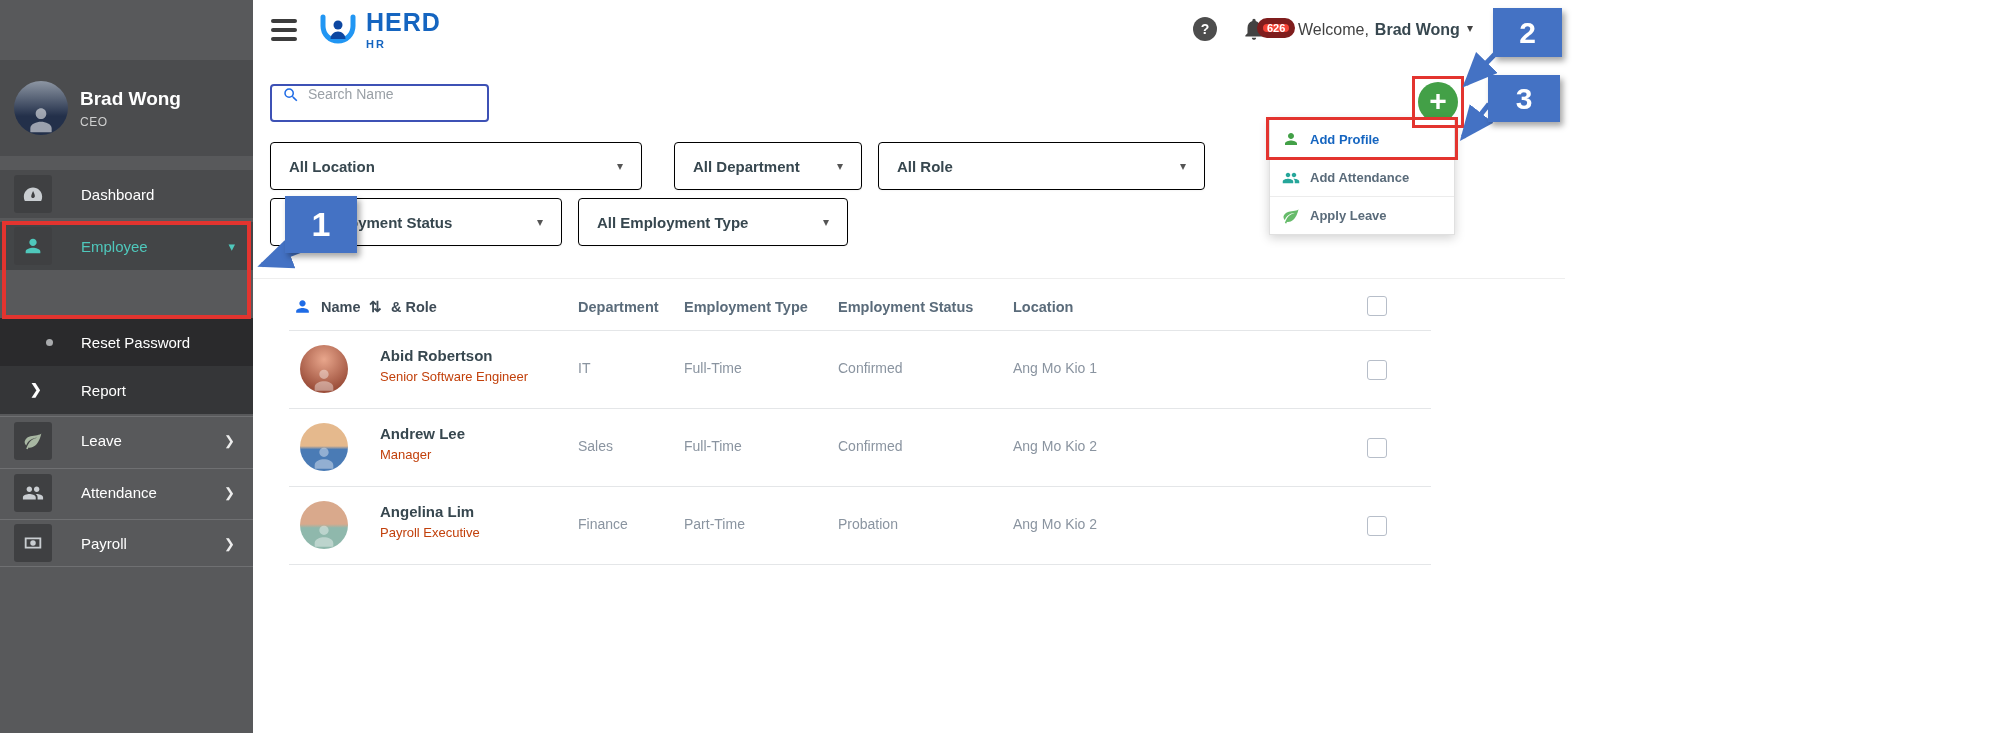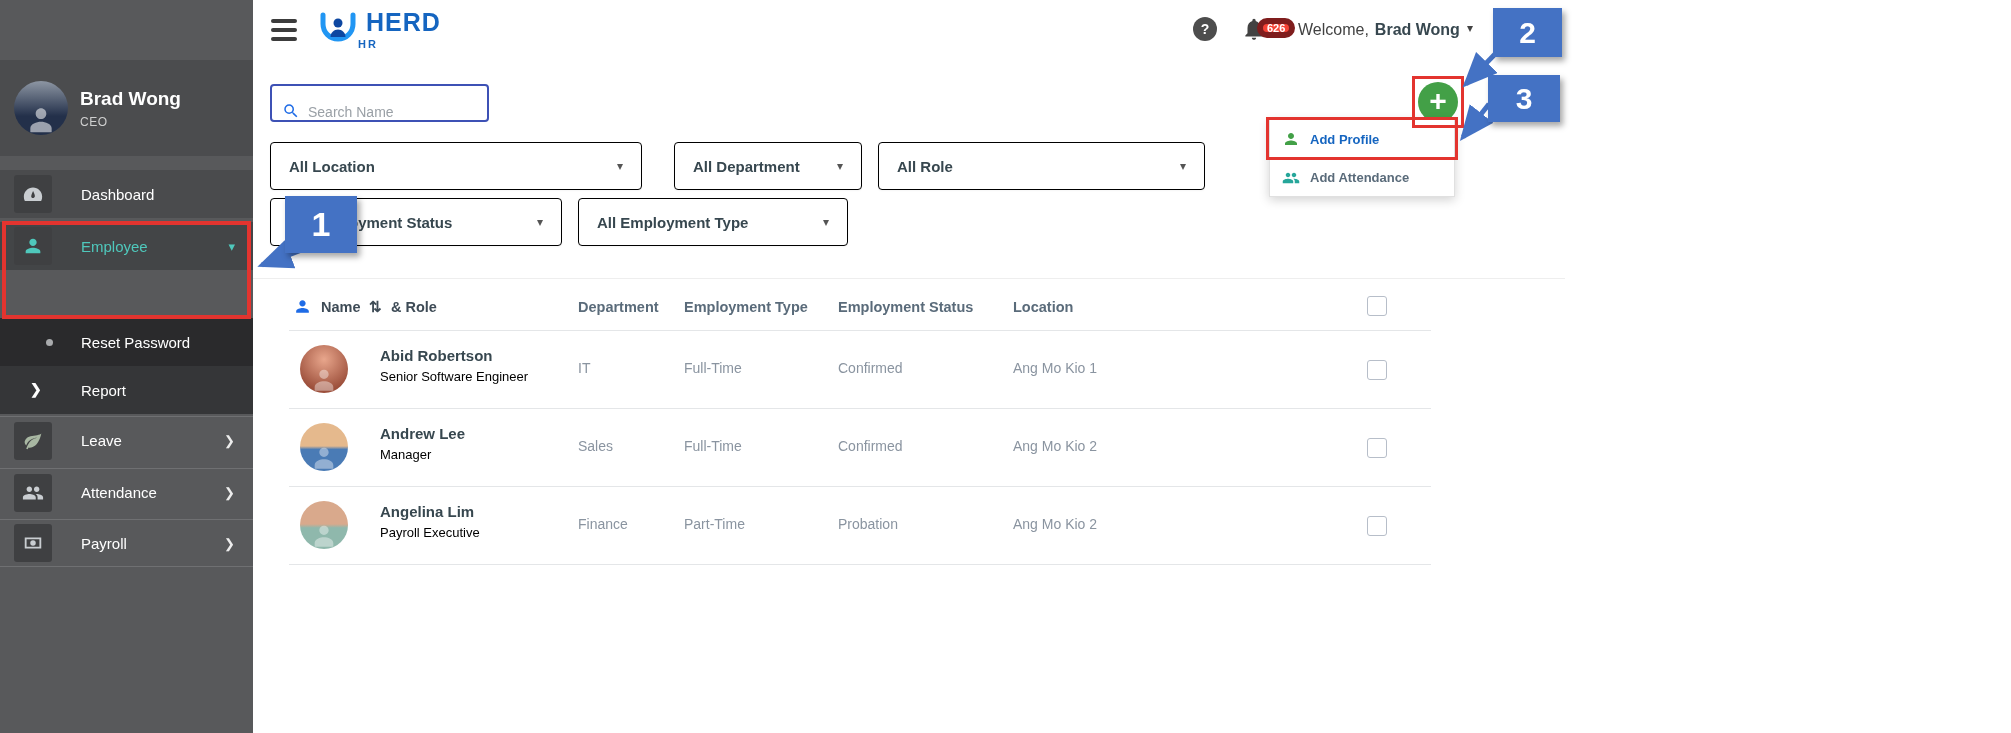--- a/index.html
+++ b/index.html
@@ -27,32 +27,32 @@
 .nav-att{top:468px;border-top:1px solid rgba(255,255,255,.14)}
 .nav-pay{top:519px;border-top:1px solid rgba(255,255,255,.14);border-bottom:1px solid rgba(255,255,255,.14)}
 .sub-dot{position:absolute;left:46px;top:21px;width:7px;height:7px;border-radius:50%;background:#A9ABAD}
 .sub-label{margin-left:81px}
 .rep-arrow{position:absolute;left:30px;top:15px;font-size:14px;font-weight:700;color:#fff}
 
 
 .hamburger{position:absolute;left:271px;top:19px;width:26px;cursor:pointer}
 .hamburger div{height:4px;background:#3C3C3C;border-radius:2px;margin-bottom:5px}
 .hamburger div:last-child{margin-bottom:0}
-.logo{position:absolute;left:318px;top:10px;display:flex;align-items:center;cursor:pointer}
+.logo{position:absolute;left:318px;top:10px;display:flex;align-items:flex-end;cursor:pointer}
 .logo-txt{color:#1565C0;font-size:25px;font-weight:700;letter-spacing:1px;line-height:1;margin-left:8px}
-.logo-sub{color:#1565C0;font-size:11px;font-weight:700;letter-spacing:2px;margin-top:3px;margin-left:0}
+.logo-sub{color:#1565C0;font-size:11px;font-weight:700;letter-spacing:2px;margin-top:3px;margin-left:8px}
 .help-btn{position:absolute;left:1193px;top:17px;width:24px;height:24px;border-radius:50%;background:#4D4D4D;color:#fff;font-size:14px;font-weight:700;display:flex;align-items:center;justify-content:center;cursor:pointer}
 .bell{position:absolute;left:1241px;top:16px;cursor:pointer}
 .badge{position:absolute;left:1257px;top:18px;min-width:30px;height:20px;padding:0 4px;border-radius:10px;background:#F44336;border:6px solid #7f1d1d;color:#fff;font-size:11px;font-weight:700;display:flex;align-items:center;justify-content:center}
 .welcome{position:absolute;left:1298px;top:21px;font-size:16px;color:#424242;display:flex;align-items:flex-start;cursor:pointer}
 .welcome b{color:#37474F;margin-left:6px}
 .welcome .dd{font-size:12px;margin-left:7px;color:#424242}
 
 
-.search-box{position:absolute;left:270px;top:84px;width:219px;height:38px;background:#fff;border:2px solid #3D51B5;border-radius:4px;display:flex;align-items:flex-end;padding:0 10px}
+.search-box{position:absolute;left:270px;top:84px;width:219px;height:38px;background:#fff;border:2px solid #3D51B5;border-radius:4px;display:flex;align-items:flex-start;padding:0 10px}
 .search-box input{border:none;outline:none;font-size:14px;color:#333;width:160px;margin-left:8px;font-family:"Liberation Sans",sans-serif;background:transparent}
 .search-box input::placeholder{color:#9AA0A6}
 .filter{position:absolute;height:48px;background:#fff;border:1px solid #000000;border-radius:4px;display:flex;align-items:center;padding:0 18px;font-size:15px;font-weight:700;color:#37474F;cursor:pointer;box-shadow:0 1px 2px rgba(0,0,0,.04);white-space:nowrap;overflow:hidden}
 .filter .fchev{margin-left:auto;color:#555;font-size:12px;font-weight:400}
 
 
 .add-btn{position:absolute;left:1418px;top:82px;width:40px;height:40px;border-radius:50%;background:#43A047;color:#fff;font-size:30px;font-weight:600;display:flex;align-items:center;justify-content:center;cursor:pointer;line-height:1;padding-bottom:3px}
 .add-menu{position:absolute;left:1269px;top:119px;width:186px;background:#fff;border:1px solid #E0E0E0;box-shadow:0 3px 10px rgba(0,0,0,.18);z-index:20}
 .menu-item{display:flex;align-items:center;height:38px;padding:0 12px;font-size:13px;font-weight:700;color:#5A6B7A;cursor:pointer;background:#fff}
 .menu-item+.menu-item{border-top:1px solid #ECECEC}
@@ -63,21 +63,21 @@
 .hline{position:absolute;height:1px;background:#E4E6E8;left:289px;width:1142px}
 .topline{position:absolute;height:1px;background:#EEEEEE;left:253px;width:1312px;top:278px}
 .th{position:absolute;font-size:14.5px;font-weight:600;color:#5A6B7A;white-space:nowrap}
 .th.dark{color:#3E4B56;font-weight:700}
 .t-row{position:absolute;left:0;width:2011px;height:77px;cursor:pointer}
 .avatar-sm{position:absolute;left:300px;top:14px;width:48px;height:48px;border-radius:50%;overflow:hidden;display:flex;align-items:flex-end;justify-content:center}
 .av1{background:radial-gradient(circle at 50% 30%,#E8A68C 0%,#9C4F3B 75%)}
 .av2{background:linear-gradient(180deg,#E5B98D 0%,#E5B98D 48%,#4A7BB5 55%)}
 .av3{background:linear-gradient(180deg,#D9A98C 0%,#D9A98C 48%,#8FB8AC 56%)}
 .r-name{position:absolute;left:380px;top:16px;font-size:15px;font-weight:700;color:#37474F;white-space:nowrap}
-.r-role{position:absolute;left:380px;top:38px;font-size:13px;color:#000000;white-space:nowrap}
+.r-role{position:absolute;left:380px;top:38px;font-size:13px;color:#c2410c;white-space:nowrap}
 .r-cell{position:absolute;top:29px;font-size:14px;color:#8A94A0;white-space:nowrap}
 .checkbox{position:absolute;width:20px;height:20px;border:1px solid #B7BEC9;border-radius:3px;background:#fff;cursor:pointer}
 
 
 .redbox{position:absolute;border:4px solid #E3342F;z-index:40;pointer-events:none}
 .callout{position:absolute;background:#4472C4;color:#fff;display:flex;align-items:center;justify-content:center;font-weight:700;z-index:50;box-shadow:3px 4px 6px rgba(0,0,0,.35)}
 .arrows{position:absolute;left:0;top:0;width:2011px;height:733px;z-index:49;pointer-events:none}
 </style>
 </head>
 <body>
@@ -224,20 +224,26 @@
     <svg width="18" height="18" viewBox="0 0 24 24">
         <path fill="#43A047" d="M12 12c2.21 0 4-1.79 4-4s-1.79-4-4-4-4 1.79-4 4 1.79 4 4 4zm0 2c-2.67 0-8 1.34-8 4v2h16v-2c0-2.66-5.33-4-8-4z"></path>
       </svg>
     <span>Add Profile</span>
   </div>
   <div class="menu-item">
     <svg width="18" height="18" viewBox="0 0 24 24">
         <path fill="#26A69A" d="M16 11c1.66 0 2.99-1.34 2.99-3S17.66 5 16 5s-3 1.34-3 3 1.34 3 3 3zm-8 0c1.66 0 2.99-1.34 2.99-3S9.66 5 8 5 5 6.34 5 8s1.34 3 3 3zm0 2c-2.33 0-7 1.17-7 3.5V19h14v-2.5C15 14.17 10.33 13 8 13zm8 0c-.29 0-.62.02-.97.05 1.16.84 1.97 1.97 1.97 3.45V19h6v-2.5c0-2.33-4.67-3.5-7-3.5z"></path>
       </svg>
     <span>Add Attendance</span>
+  </div>
+  <div class="menu-item">
+    <svg width="18" height="18" viewBox="0 0 24 24">
+        <path fill="#66BB6A" d="M17 8C8 10 5.9 16.17 3.82 21.34l1.89.66.95-2.3c.48.17.98.3 1.34.3C19 20 22 3 22 3c-1 2-8 2.25-13 3.25S2 11.5 2 13.5s1.75 3.75 1.75 3.75C7 8 17 8 17 8z"></path>
+      </svg>
+    <span>Apply Leave</span>
   </div>
 </div>
 
 <div class="topline"></div>
 
 <svg class="th" style="left:293px;top:297px" width="19" height="19" viewBox="0 0 24 24">
     <path fill="#1E6BE6" d="M12 12c2.21 0 4-1.79 4-4s-1.79-4-4-4-4 1.79-4 4 1.79 4 4 4zm0 2c-2.67 0-8 1.34-8 4v2h16v-2c0-2.66-5.33-4-8-4z"></path>
   </svg>
 <span class="th dark" style="left:321px;top:299px">Name</span>
 <span class="th dark" style="left:369px;top:298px;font-size:15px">⇅</span>

